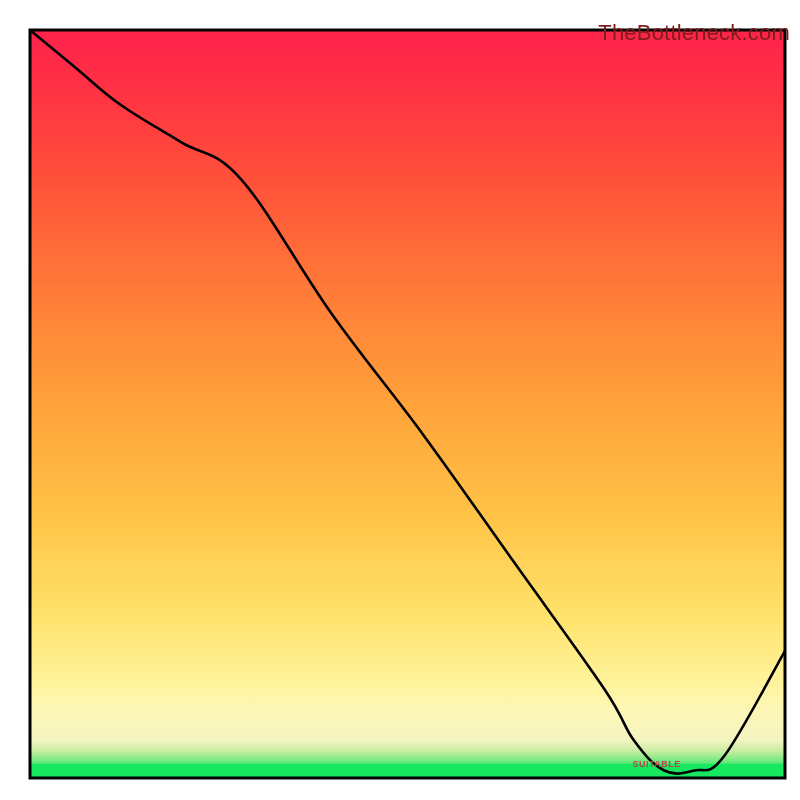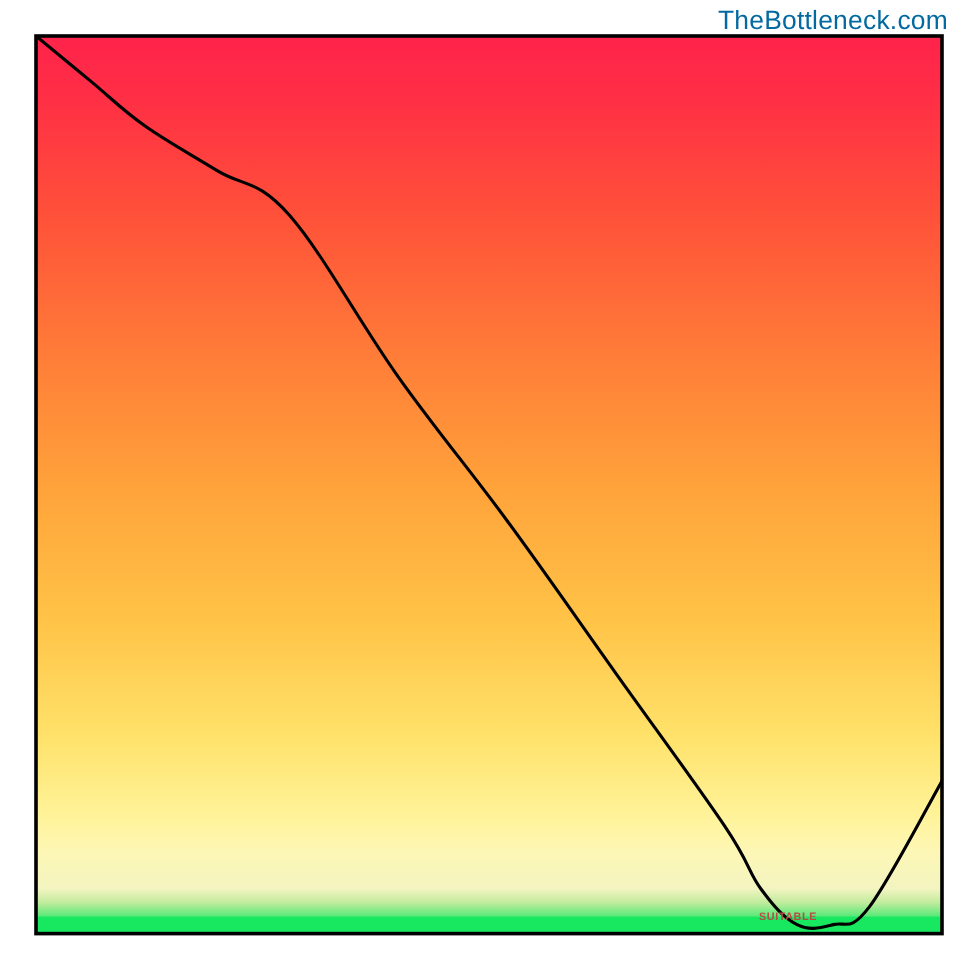--- a/index.html
+++ b/index.html
@@ -11,23 +11,23 @@
     font-family: Arial, Helvetica, sans-serif;
     overflow: hidden;
   }
   .stage {
     position: relative;
     width: 800px;
     height: 800px;
   }
   .watermark {
     position: absolute;
-    top: 4px;
+    top: 20px;
     right: 10px;
-    color: #0369a1;
+    color: #7f1d1d;
     font-size: 22px;
     font-weight: 500;
     user-select: none;
     letter-spacing: 0.2px;
   }
   svg {
     display: block;
   }
   .tiny-label {
     font-family: Arial, Helvetica, sans-serif;

